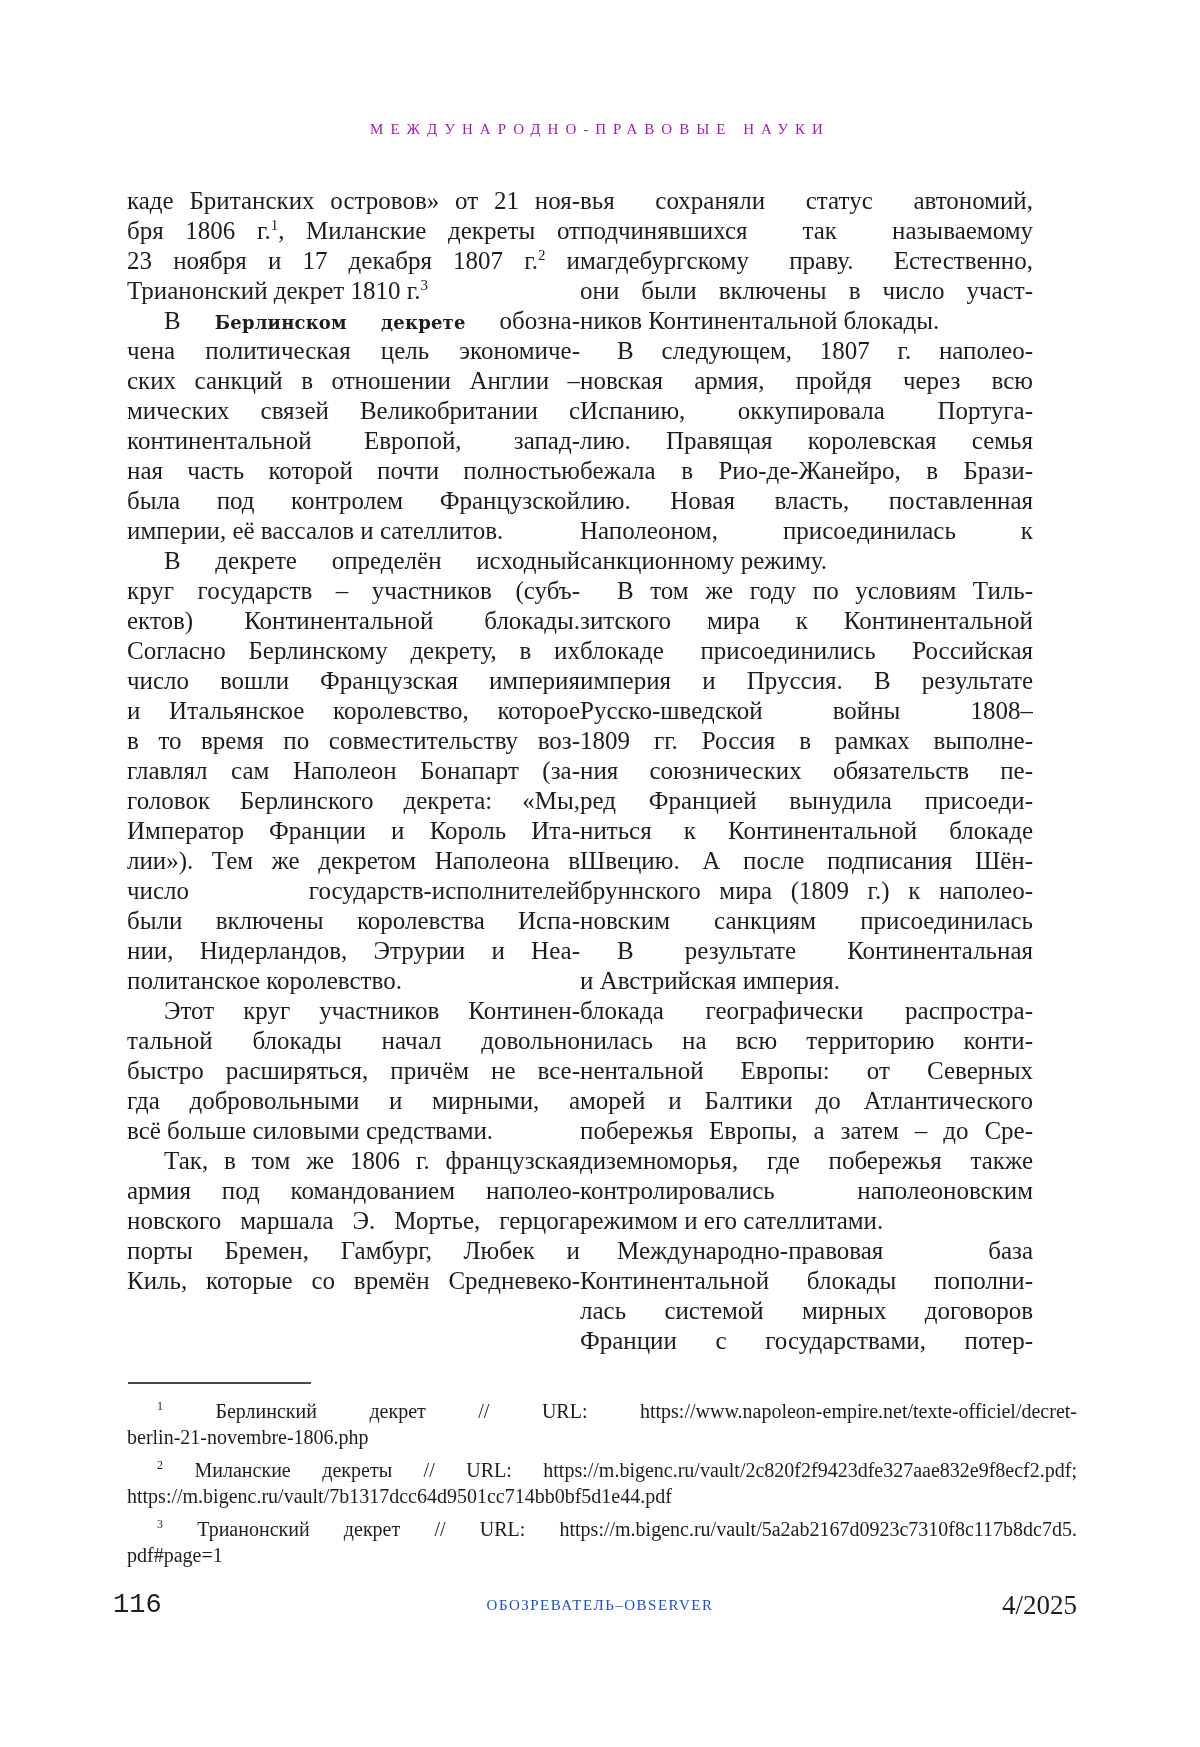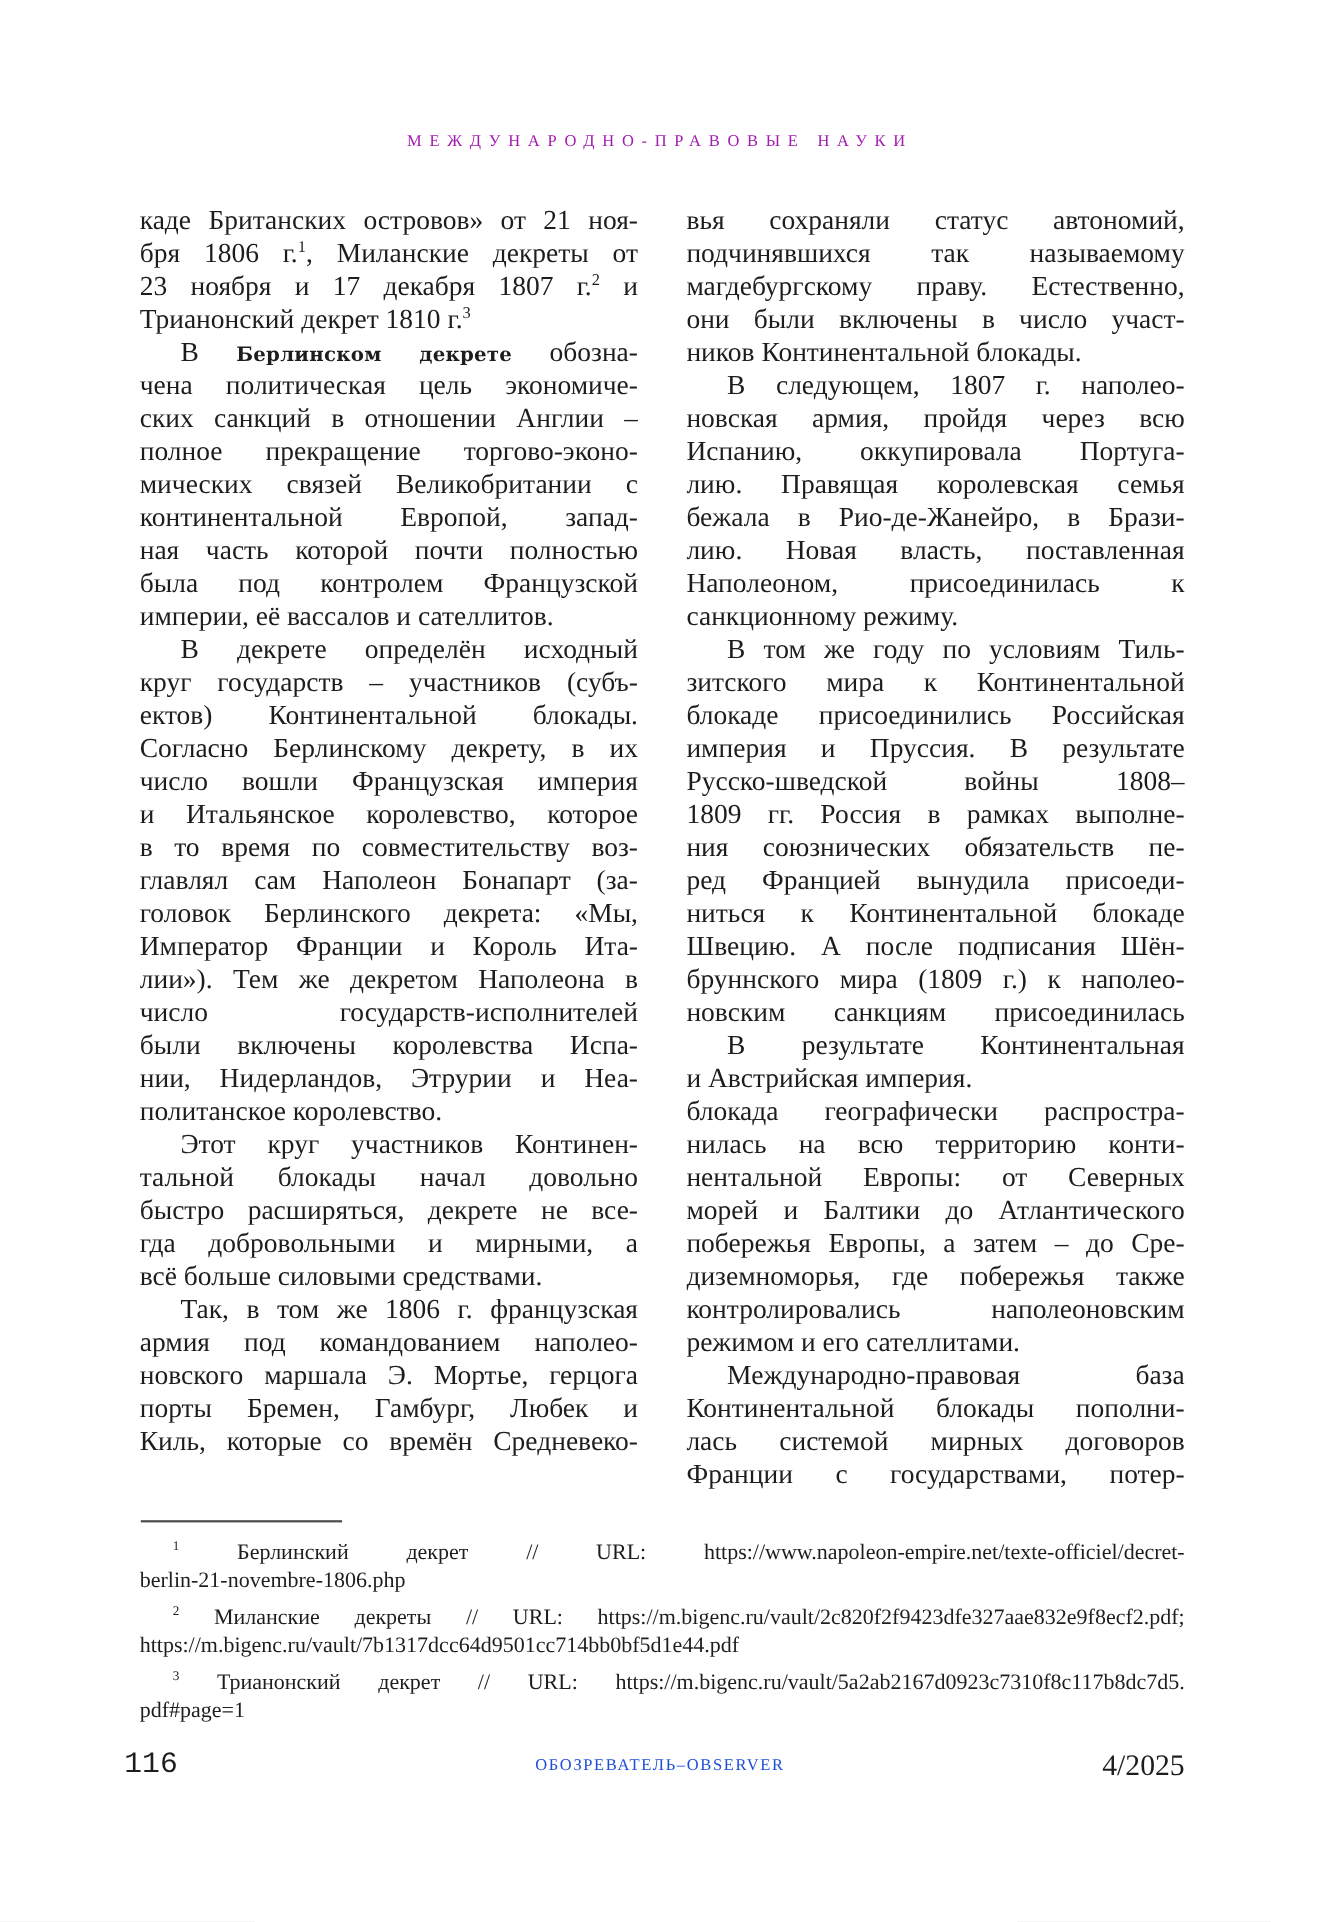--- a/index.html
+++ b/index.html
@@ -15,21 +15,21 @@
   .running-head{
     position:absolute;top:121px;left:0;width:100%;
     text-align:center;
     font-size:15px;
     letter-spacing:7px;
     color:#a21caf;
     font-family:"Liberation Serif",serif;
   }
   .columns{
     position:absolute;left:127px;top:186px;width:950px;
-    display:flex;gap:44px;
+    display:flex;
   }
   .column{
     width:453px;
     font-size:25px;
     line-height:30px;
   }
   .line{
     text-align:justify;
     text-align-last:justify;
     height:30px;
@@ -89,21 +89,20 @@
 
   <div class="columns">
     <div class="column">
         <div class="line">каде Британских островов» от 21 ноя-</div>
         <div class="line">бря 1806 г.<sup>1</sup>, Миланские декреты от</div>
         <div class="line">23 ноября и 17 декабря 1807 г.<sup>2</sup> и</div>
         <div class="line final">Трианонский декрет 1810 г.<sup>3</sup></div>
         <div class="line indent">В <b class="term">Берлинском декрете</b> обозна-</div>
         <div class="line">чена политическая цель экономиче-</div>
         <div class="line">ских санкций в отношении Англии –</div>
-        <div class="line">полное прекращение торгово-эконо-</div>
         <div class="line">мических связей Великобритании с</div>
         <div class="line">континентальной Европой, запад-</div>
         <div class="line">ная часть которой почти полностью</div>
         <div class="line">была под контролем Французской</div>
         <div class="line final">империи, её вассалов и сателлитов.</div>
         <div class="line indent">В декрете определён исходный</div>
         <div class="line">круг государств – участников (субъ-</div>
         <div class="line">ектов) Континентальной блокады.</div>
         <div class="line">Согласно Берлинскому декрету, в их</div>
         <div class="line">число вошли Французская империя</div>
@@ -112,21 +111,21 @@
         <div class="line">главлял сам Наполеон Бонапарт (за-</div>
         <div class="line">головок Берлинского декрета: «Мы,</div>
         <div class="line">Император Франции и Король Ита-</div>
         <div class="line">лии»). Тем же декретом Наполеона в</div>
         <div class="line">число государств-исполнителей</div>
         <div class="line">были включены королевства Испа-</div>
         <div class="line">нии, Нидерландов, Этрурии и Неа-</div>
         <div class="line final">политанское королевство.</div>
         <div class="line indent">Этот круг участников Континен-</div>
         <div class="line">тальной блокады начал довольно</div>
-        <div class="line">быстро расширяться, декрете не все-</div>
+        <div class="line">быстро расширяться, причём не все-</div>
         <div class="line">гда добровольными и мирными, а</div>
         <div class="line final">всё больше силовыми средствами.</div>
         <div class="line indent">Так, в том же 1806 г. французская</div>
         <div class="line">армия под командованием наполео-</div>
         <div class="line">новского маршала Э. Мортье, герцога</div>
         <div class="line">порты Бремен, Гамбург, Любек и</div>
         <div class="line">Киль, которые со времён Средневеко-</div>
       </div>
     <div class="column">
         <div class="line">вья сохраняли статус автономий,</div>

